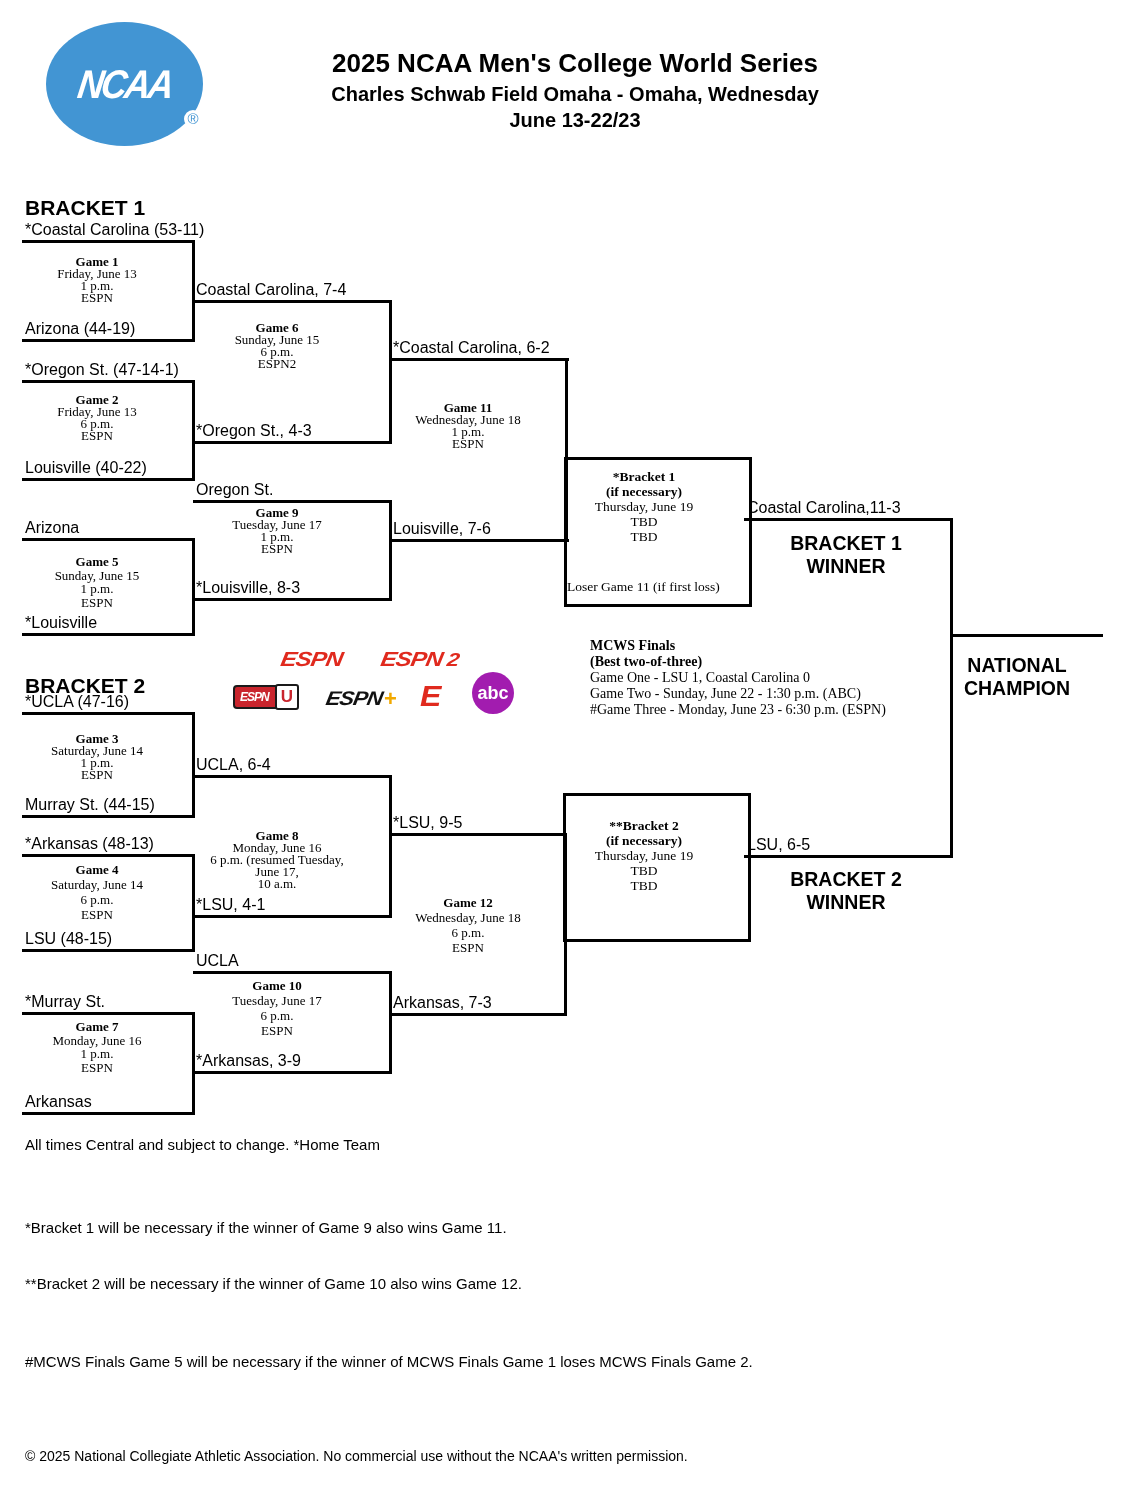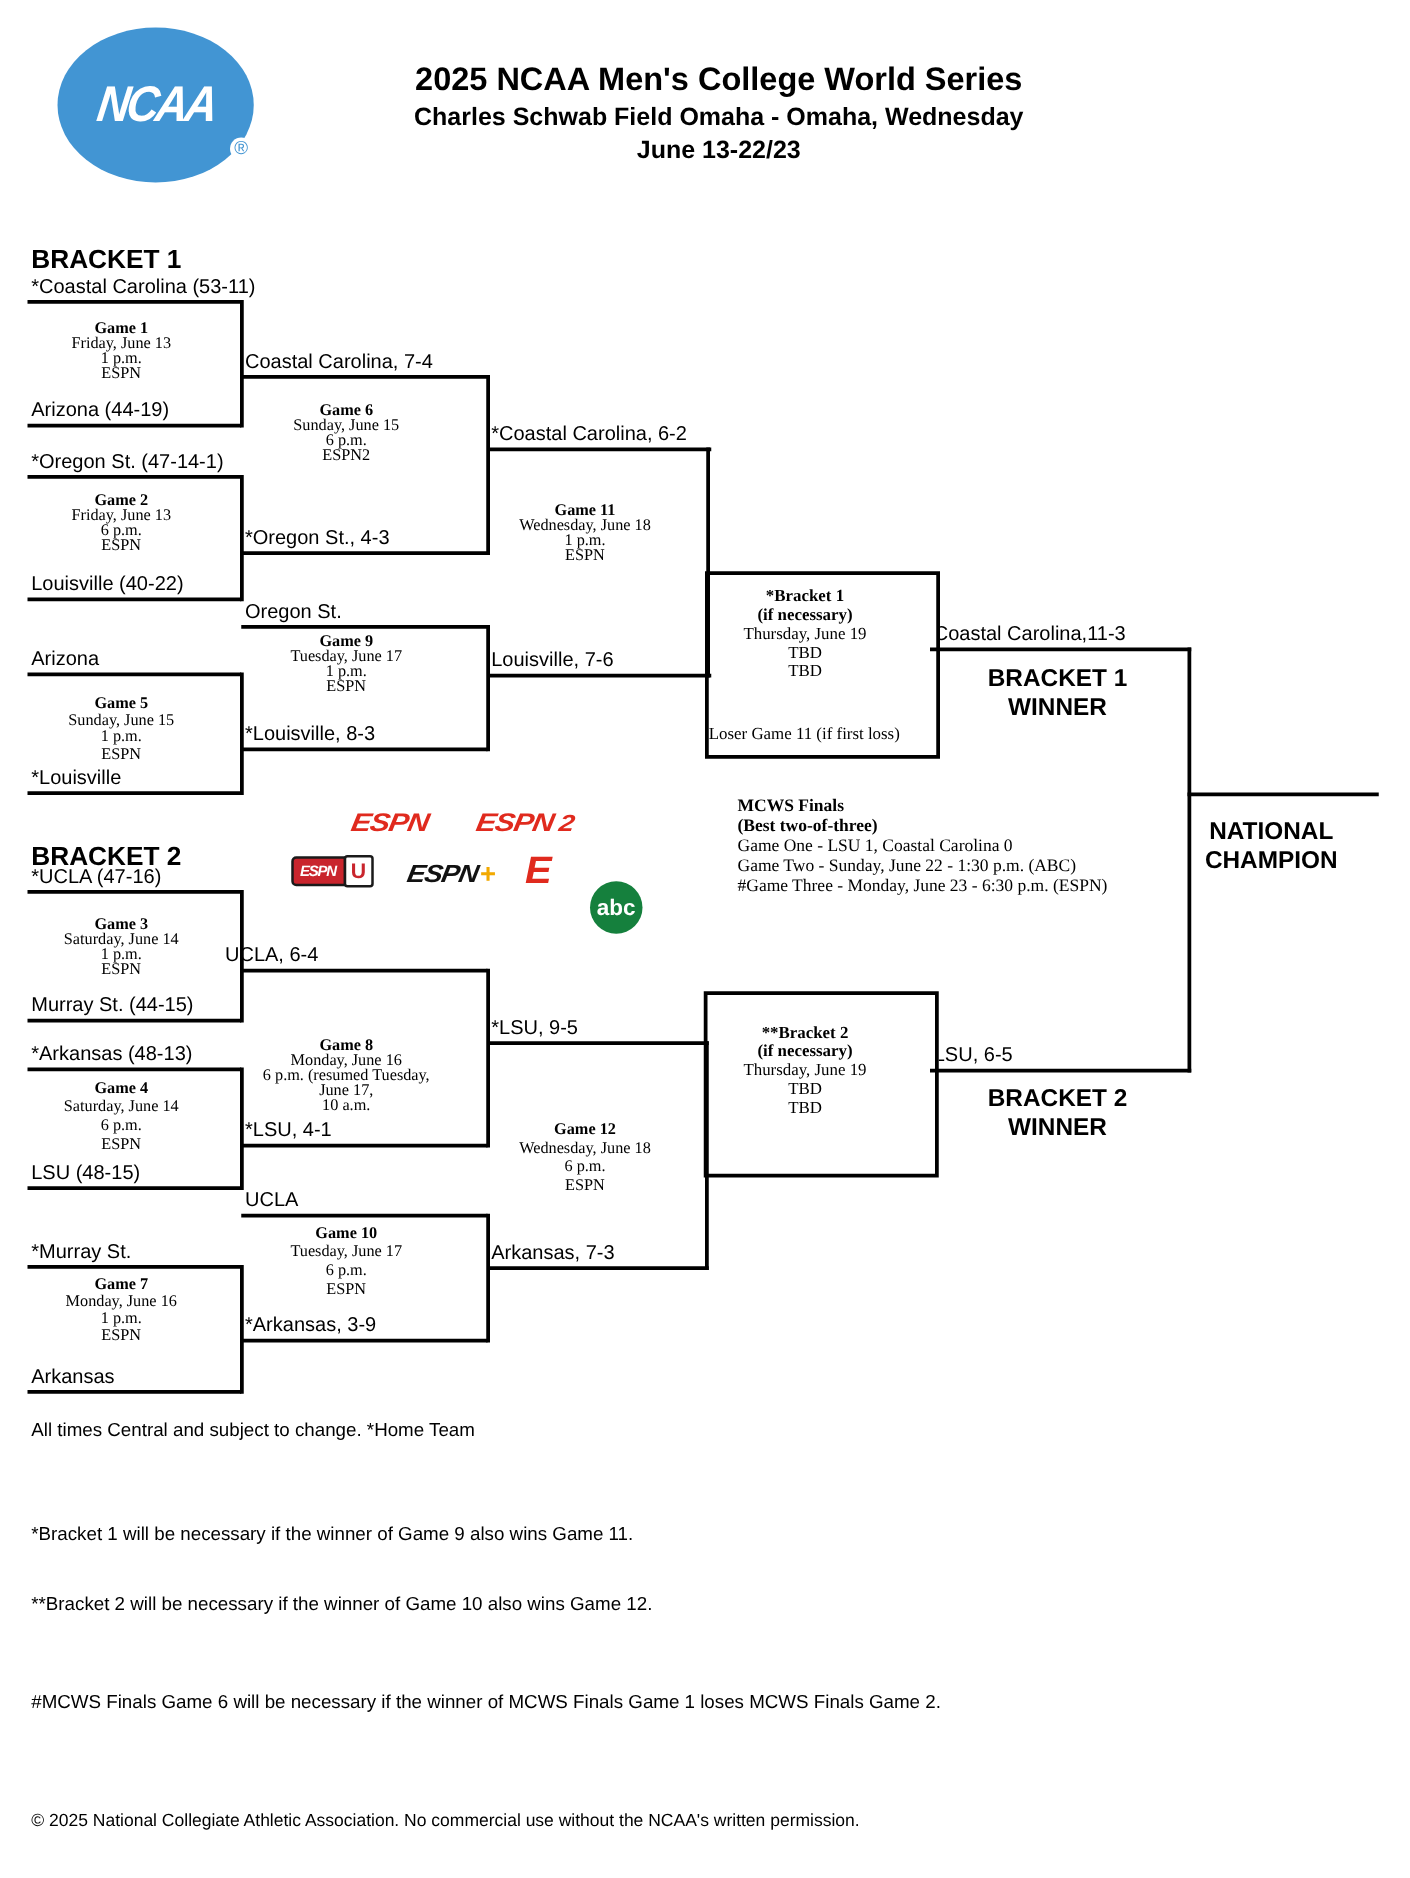--- a/index.html
+++ b/index.html
@@ -91,21 +91,21 @@
   <div class="team" style="left:25px;top:519px;">Arizona</div>
   <div class="team" style="left:25px;top:614px;">*Louisville</div>
   <div class="team" style="left:196px;top:579px;">*Louisville, 8-3</div>
   <div class="team" style="left:393px;top:520px;">Louisville, 7-6</div>
   <div class="team" style="left:747px;top:499px;">Coastal Carolina,11-3</div>
 
   <div class="team" style="left:25px;top:693px;">*UCLA (47-16)</div>
   <div class="team" style="left:25px;top:796px;">Murray St. (44-15)</div>
   <div class="team" style="left:25px;top:835px;">*Arkansas (48-13)</div>
   <div class="team" style="left:25px;top:930px;">LSU (48-15)</div>
-  <div class="team" style="left:180px;top:756px;">UCLA, 6-4</div>
+  <div class="team" style="left:196px;top:756px;">UCLA, 6-4</div>
   <div class="team" style="left:196px;top:896px;">*LSU, 4-1</div>
   <div class="team" style="left:393px;top:814px;">*LSU, 9-5</div>
   <div class="team" style="left:196px;top:952px;">UCLA</div>
   <div class="team" style="left:25px;top:993px;">*Murray St.</div>
   <div class="team" style="left:25px;top:1093px;">Arkansas</div>
   <div class="team" style="left:196px;top:1052px;">*Arkansas, 3-9</div>
   <div class="team" style="left:393px;top:994px;">Arkansas, 7-3</div>
   <div class="team" style="left:747px;top:836px;">LSU, 6-5</div>
 
   <div class="game lh12" style="left:12px;top:256px;">
@@ -226,21 +226,21 @@
   <div class="espn-word" style="left:381px;top:645px;color:#e02a1e;"><span>ESPN</span><span class="espn2-num">2</span></div>
   <div class="espnu" style="left:233px;top:684px;">
     <span class="espnu-banner" style="background:#c9252d;">ESPN</span>
     <span class="espnu-u" style="color:#c9252d;">U</span>
   </div>
   <div class="espnplus" style="left:326px;top:686px;">
     <span class="espnplus-word">ESPN</span>
     <span class="espnplus-plus" style="color:#f2a900;">+</span>
   </div>
   <div class="e-logo" style="left:420px;top:678px;color:#e02a1e;">E</div>
-  <div class="abc-circle" style="left:472px;top:705px;background:#15803d;">abc</div>
+  <div class="abc-circle" style="left:472px;top:672px;background:#a21caf;">abc</div>
 
   <div class="hline" style="left:22px;top:240px;width:171px;"></div>
   <div class="hline" style="left:22px;top:339px;width:171px;"></div>
   <div class="hline" style="left:22px;top:380px;width:171px;"></div>
   <div class="hline" style="left:22px;top:478px;width:171px;"></div>
   <div class="vline" style="left:192px;top:240px;height:102px;"></div>
   <div class="vline" style="left:192px;top:380px;height:101px;"></div>
   <div class="hline" style="left:193px;top:300px;width:197px;"></div>
   <div class="hline" style="left:193px;top:441px;width:197px;"></div>
   <div class="vline" style="left:389px;top:300px;height:144px;"></div>
@@ -274,16 +274,16 @@
   <div class="hline" style="left:390px;top:1013px;width:177px;"></div>
   <div class="vline" style="left:564px;top:833px;height:183px;"></div>
   <div class="hline" style="left:744px;top:855px;width:209px;"></div>
 
   <div class="vline" style="left:950px;top:518px;height:340px;"></div>
   <div class="hline" style="left:950px;top:634px;width:153px;"></div>
 
   <div class="note" style="top:1136px;">All times Central and subject to change. *Home Team</div>
   <div class="note" style="top:1219px;">*Bracket 1 will be necessary if the winner of Game 9 also wins Game 11.</div>
   <div class="note" style="top:1275px;">**Bracket 2 will be necessary if the winner of Game 10 also wins Game 12.</div>
-  <div class="note" style="top:1353px;">#MCWS Finals Game 6 will be necessary if the winner of MCWS Finals Game 1 loses MCWS Finals Game 2.</div>
+  <div class="note" style="top:1353px;">#MCWS Finals Game 5 will be necessary if the winner of MCWS Finals Game 1 loses MCWS Finals Game 2.</div>
   <div class="copyright" style="top:1448px;">© 2025 National Collegiate Athletic Association. No commercial use without the NCAA's written permission.</div>
 
 </div>
 
 </body></html>

